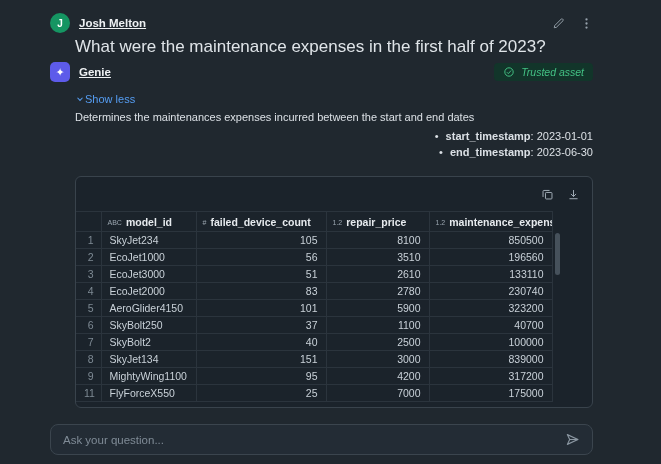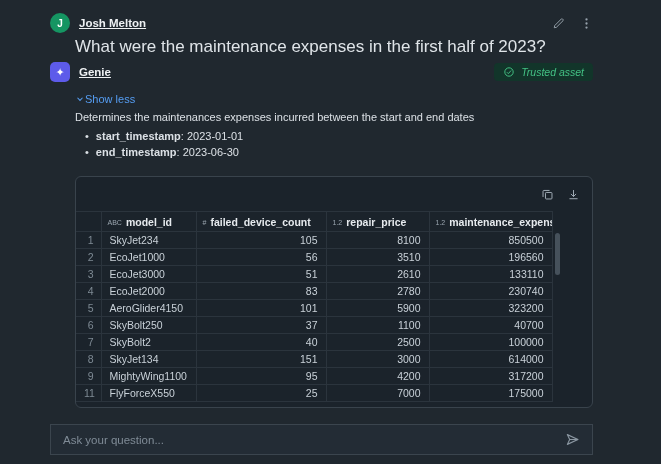--- a/index.html
+++ b/index.html
@@ -25,21 +25,21 @@
              color:#43c184; font-size:10.5px; padding:3px 9px; border-radius:4px;font-style:italic; }
 
   
   .genie-body { position:absolute; left:75px; top:87px; width:518px; font-size:11px; color:#dbe0e5; }
   .found-line { display:flex; align-items:center; gap:6px; }
   .chip { font-family:"DejaVu Sans Mono", monospace; font-size:9px; background:#2d363e;
           border:1px solid #49535c; border-radius:3px; padding:1px 6px; color:#ced6dc; cursor:pointer; }
   .info-icon { color:#9aa5af; display:flex; cursor:pointer; }
   .show-less { margin-top:6px; display:flex; align-items:center; color:#559df2; cursor:pointer; width:fit-content; }
   .desc { margin-top:6px; }
-  .params { margin-top:7px; list-style:none; padding-left:10px; }
+  .params { margin-top:7px; list-style:none; padding-left:10px;text-align:right; }
   .params li { margin-bottom:4px; }
   .bullet { margin-right:7px; }
   .param-name { font-weight:700; }
 
   
   .table-panel { position:absolute; left:75px; top:176px; width:518px; height:232px;
                  background:#1b232b; border:1px solid #39434c; border-radius:6px; overflow:hidden; }
   .panel-toolbar { position:absolute; top:0; left:0; right:0; height:34px; display:flex;
                    justify-content:flex-end; align-items:center; gap:13px; padding:0 12px; color:#a2adb7; }
   .table-wrap { position:absolute; top:34px; left:0; width:477px; bottom:0; overflow:hidden; }
@@ -56,21 +56,21 @@
   td.num { text-align:right; }
   td.rownum { color:#7e8a94; text-align:right; padding-right:7px; }
   th.rownum { border-left:none; }
   .type-icon { display:inline-block; font-size:7px; letter-spacing:0; margin-right:4px;
                color:#9aa5af; font-weight:400; vertical-align:1px; }
   .vscroll-thumb { position:absolute; left:479px; top:56px; width:5px; height:42px;
                    background:#46515b; border-radius:3px; cursor:grab; }
 
   
   .input-bar { position:absolute; left:50px; top:424px; width:543px; height:31px; border:1px solid #3b454e;
-               border-radius:0; background:#232c35; display:flex; align-items:center; padding:0 12px; }
+               border-radius:8px; background:#232c35; display:flex; align-items:center; padding:0 12px; }
   .input-bar input { flex:1; background:transparent; border:none; outline:none; color:#dfe4e8;
                      font-size:11.5px; font-family:inherit; }
   .input-bar input::placeholder { color:#7f8b96; }
   .send-btn { color:#8b97a2; display:flex; align-items:center; cursor:pointer; }
 </style>
 </head>
 <body>
 
 <div class="screen">
 
@@ -205,21 +205,21 @@
               <td>SkyBolt2</td>
               <td class="num">40</td>
               <td class="num">2500</td>
               <td class="num">100000</td>
             </tr>
             <tr>
               <td class="rownum">8</td>
               <td>SkyJet134</td>
               <td class="num">151</td>
               <td class="num">3000</td>
-              <td class="num">614000</td>
+              <td class="num">839000</td>
             </tr>
             <tr>
               <td class="rownum">9</td>
               <td>MightyWing1100</td>
               <td class="num">95</td>
               <td class="num">4200</td>
               <td class="num">317200</td>
             </tr>
             <tr>
               <td class="rownum">11</td>

